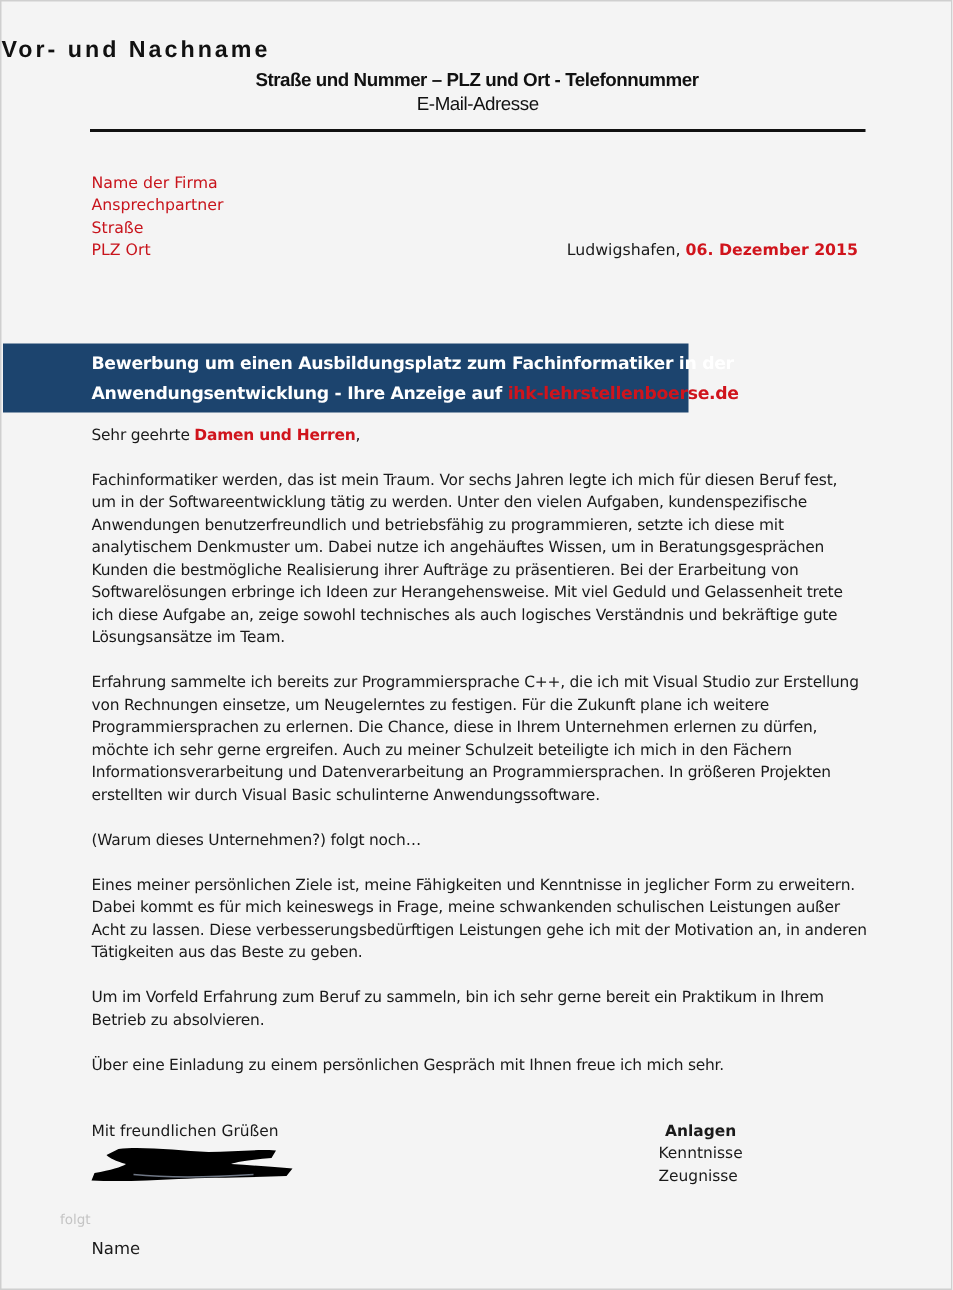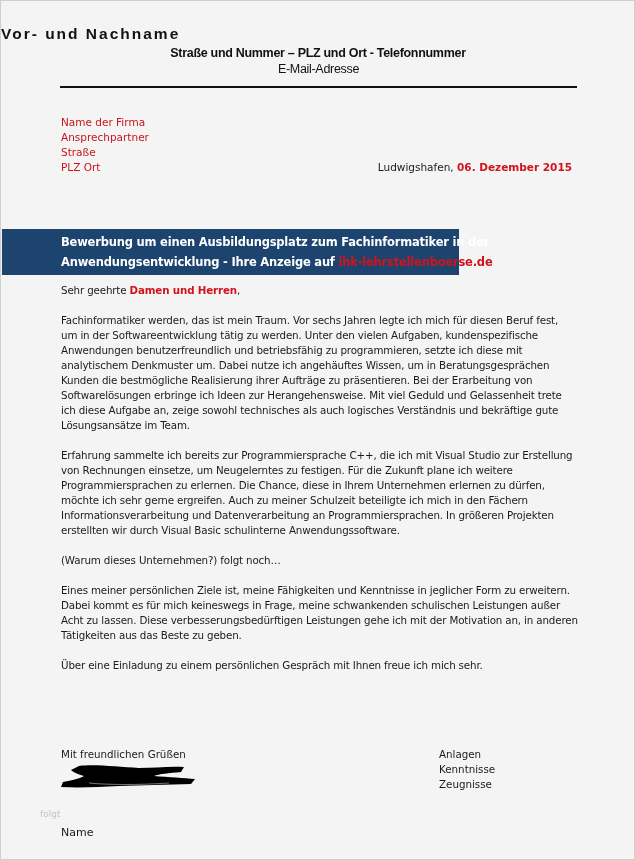--- a/index.html
+++ b/index.html
@@ -121,21 +121,21 @@
     .sig-name {
       left: 60px; top: 824px;
       font-size: 11px;
       line-height: 15px;
     }
     .attachments {
       left: 438px; top: 746px;
       font-size: 10.3px;
       line-height: 15px;
     }
-    .attachments .title { font-weight: normal; }
+    .attachments .title { font-weight: bold; text-align: center; }
 
     .watermark {
       left: 39px; top: 808px;
       font-size: 9px;
       color: #c4c4c4;
     }
   </style>
 </head>
 <body>
 
@@ -179,20 +179,22 @@
 Programmiersprachen zu erlernen. Die Chance, diese in Ihrem Unternehmen erlernen zu dürfen,
 möchte ich sehr gerne ergreifen. Auch zu meiner Schulzeit  beteiligte ich mich in den Fächern
 Informationsverarbeitung und Datenverarbeitung an Programmiersprachen. In größeren Projekten
 erstellten wir durch Visual Basic schulinterne Anwendungssoftware.</p>
     <p>(Warum dieses Unternehmen?) folgt noch…</p>
     <p>Eines meiner persönlichen Ziele ist, meine Fähigkeiten und Kenntnisse in jeglicher Form zu erweitern.
 Dabei kommt es für mich keineswegs in Frage, meine schwankenden schulischen Leistungen außer
 Acht zu lassen. Diese verbesserungsbedürftigen Leistungen gehe ich mit der Motivation an, in anderen
 Tätigkeiten aus das Beste zu geben.</p>
     <p style="height:0;margin:0;"></p>
+    <p>Um im Vorfeld Erfahrung zum Beruf zu sammeln, bin ich sehr gerne bereit ein Praktikum in Ihrem
+Betrieb zu absolvieren.</p>
     <p>Über eine Einladung zu einem persönlichen Gespräch mit Ihnen freue ich mich sehr.</p>
   </div>
 
   <div class="abs closing">Mit freundlichen Grüßen</div>
 
   <div class="abs signature">
     <svg width="140" height="26" viewBox="0 0 140 26">
       <path d="M20 3 C35 1, 60 4, 80 5 C95 5, 110 3, 125 4 L122 9 C110 10, 100 11, 95 13 C110 14, 125 15, 136 16 L132 21 C110 22, 80 22, 60 23 C40 24, 20 25, 2 24 L4 19 C15 17, 22 15, 25 13 C18 11, 14 9, 12 7 Z" fill="#000"></path>
       <path d="M30 20 C50 22, 80 22, 110 20" stroke="#b8c4dc" stroke-width="1" fill="none" opacity="0.6"></path>
     </svg>

